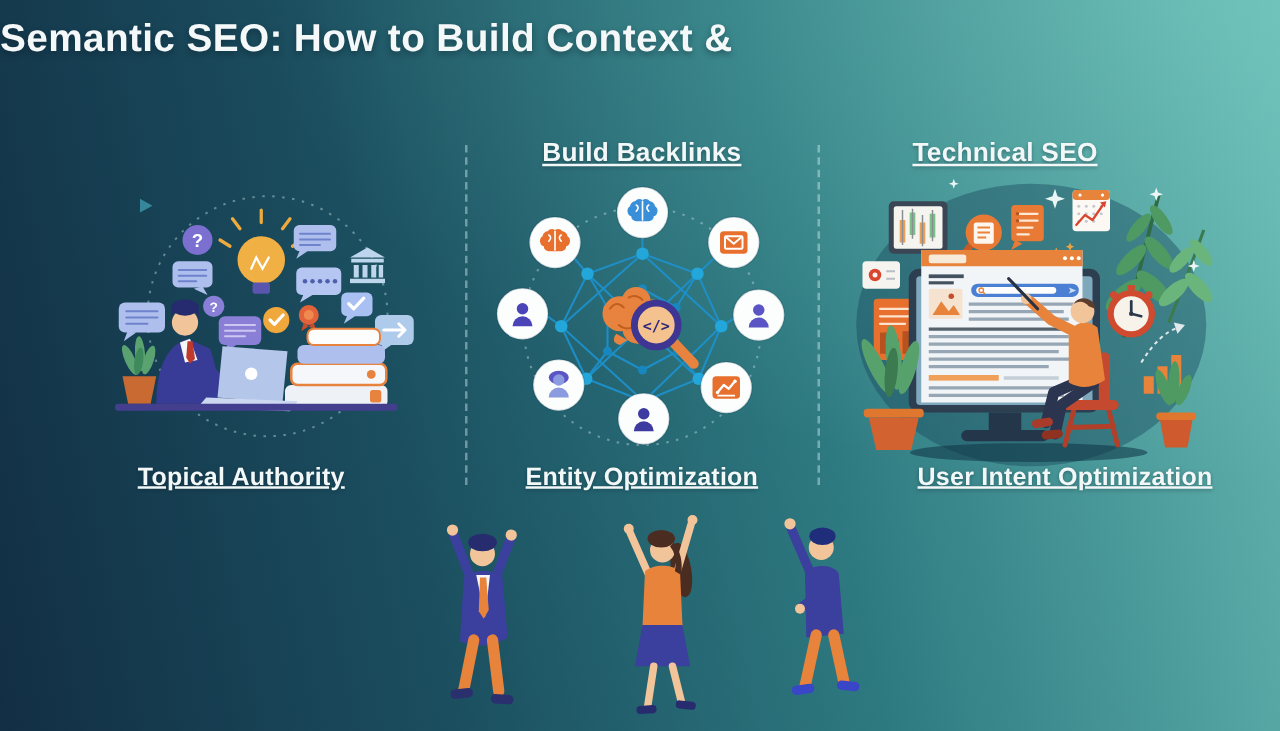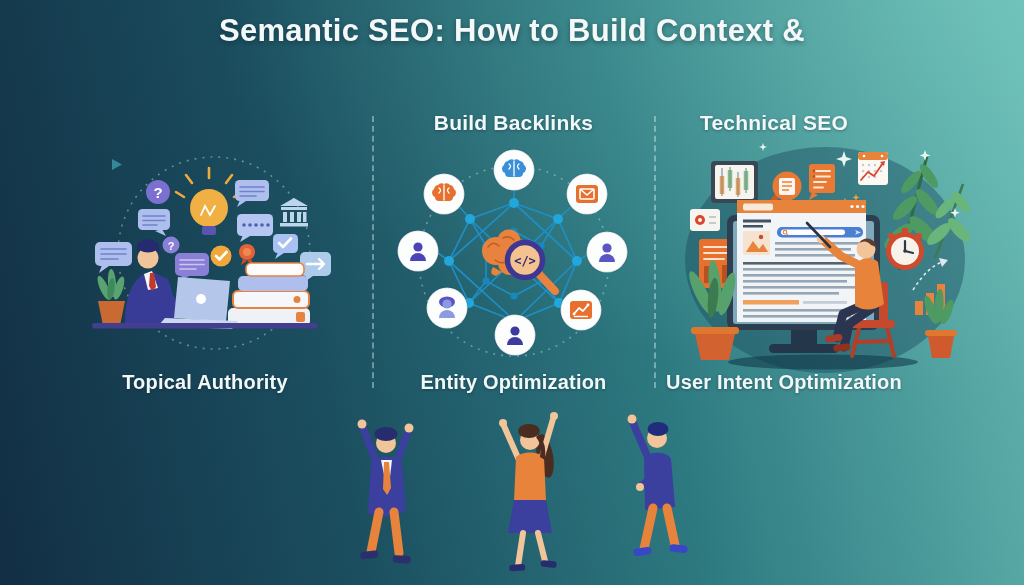--- a/index.html
+++ b/index.html
@@ -4,35 +4,35 @@
 <style>
   html,body{margin:0;padding:0;background:#0d2635;}
   .stage{
     position:relative;width:1024px;height:585px;overflow:hidden;
     font-family:"Liberation Sans",sans-serif;
     background:
       radial-gradient(130% 120% at 92% 0%, rgba(140,226,210,.28), rgba(140,226,210,0) 55%),
       linear-gradient(78deg,#122e44 0%,#1b4f60 32%,#2e7a81 62%,#67b9b3 100%);
   }
   .title{
-    position:absolute;top:10px;left:0;width:100%;margin:0;text-align:center;
+    position:absolute;top:10px;left:0;width:100%;margin:0;text-align:left;
     font-size:31px;line-height:41px;font-weight:700;color:#f4f8f9;
     text-shadow:0 2px 5px rgba(8,25,35,.4);letter-spacing:.3px;
   }
   .col-header,.col-caption{
     position:absolute;font-weight:700;color:#f2f7f8;text-align:center;
-    text-shadow:0 1px 3px rgba(10,30,40,.38);letter-spacing:.2px;
+    text-shadow:0 1px 3px rgba(10,30,40,.38);letter-spacing:.2px;text-decoration:underline;
   }
   .col-header{top:111px;font-size:21px;}
   .col-caption{top:371px;font-size:20px;}
   .hdr-mid{left:373px;width:281px;}
-  .hdr-right{left:624px;width:300px;}
-  .cap-left{left:55px;width:300px;}
+  .hdr-right{left:654px;width:300px;}
+  .cap-left{left:43px;width:300px;}
   .cap-mid{left:373px;width:281px;}
-  .cap-right{left:634px;width:300px;}
+  .cap-right{left:702px;width:300px;}
   .divider{
     position:absolute;top:116px;height:272px;width:0;
     border-left:2px dashed rgba(222,242,244,.42);
   }
   .div-1{left:372px;} .div-2{left:654px;}
   .illus{position:absolute;}
   .illus-left{left:78px;top:138px;width:280px;height:215px;}
   .illus-mid{left:393px;top:143px;width:238px;height:240px;}
   .illus-right{left:673px;top:138px;width:300px;height:245px;}
   .illus-people{left:340px;top:400px;width:360px;height:183px;}

